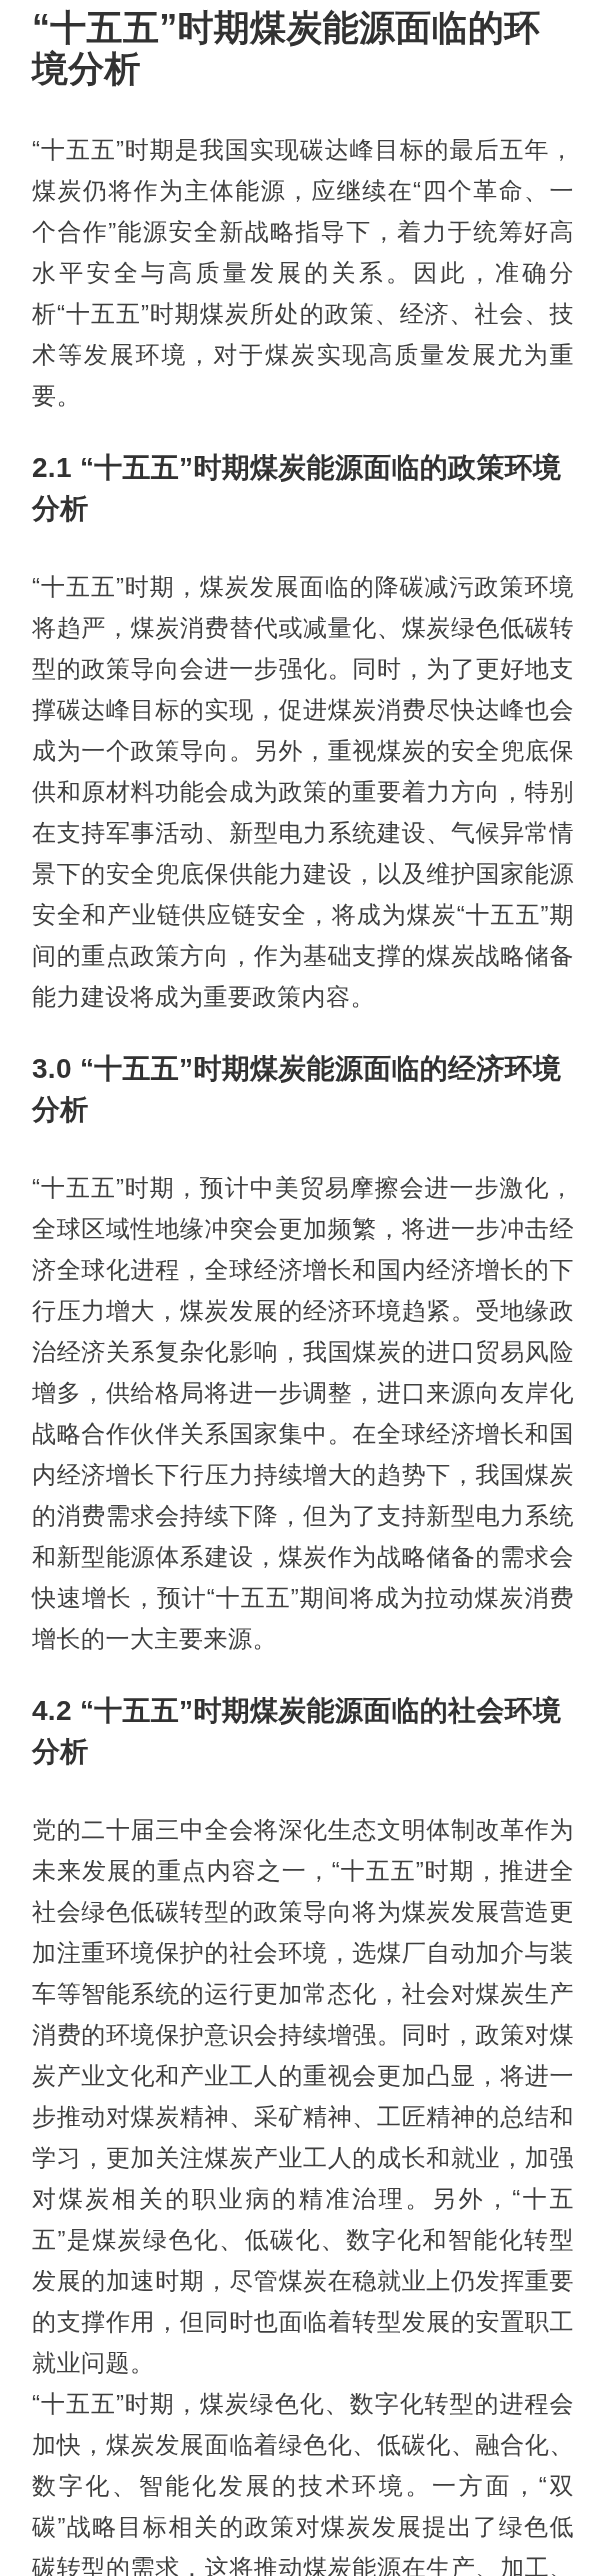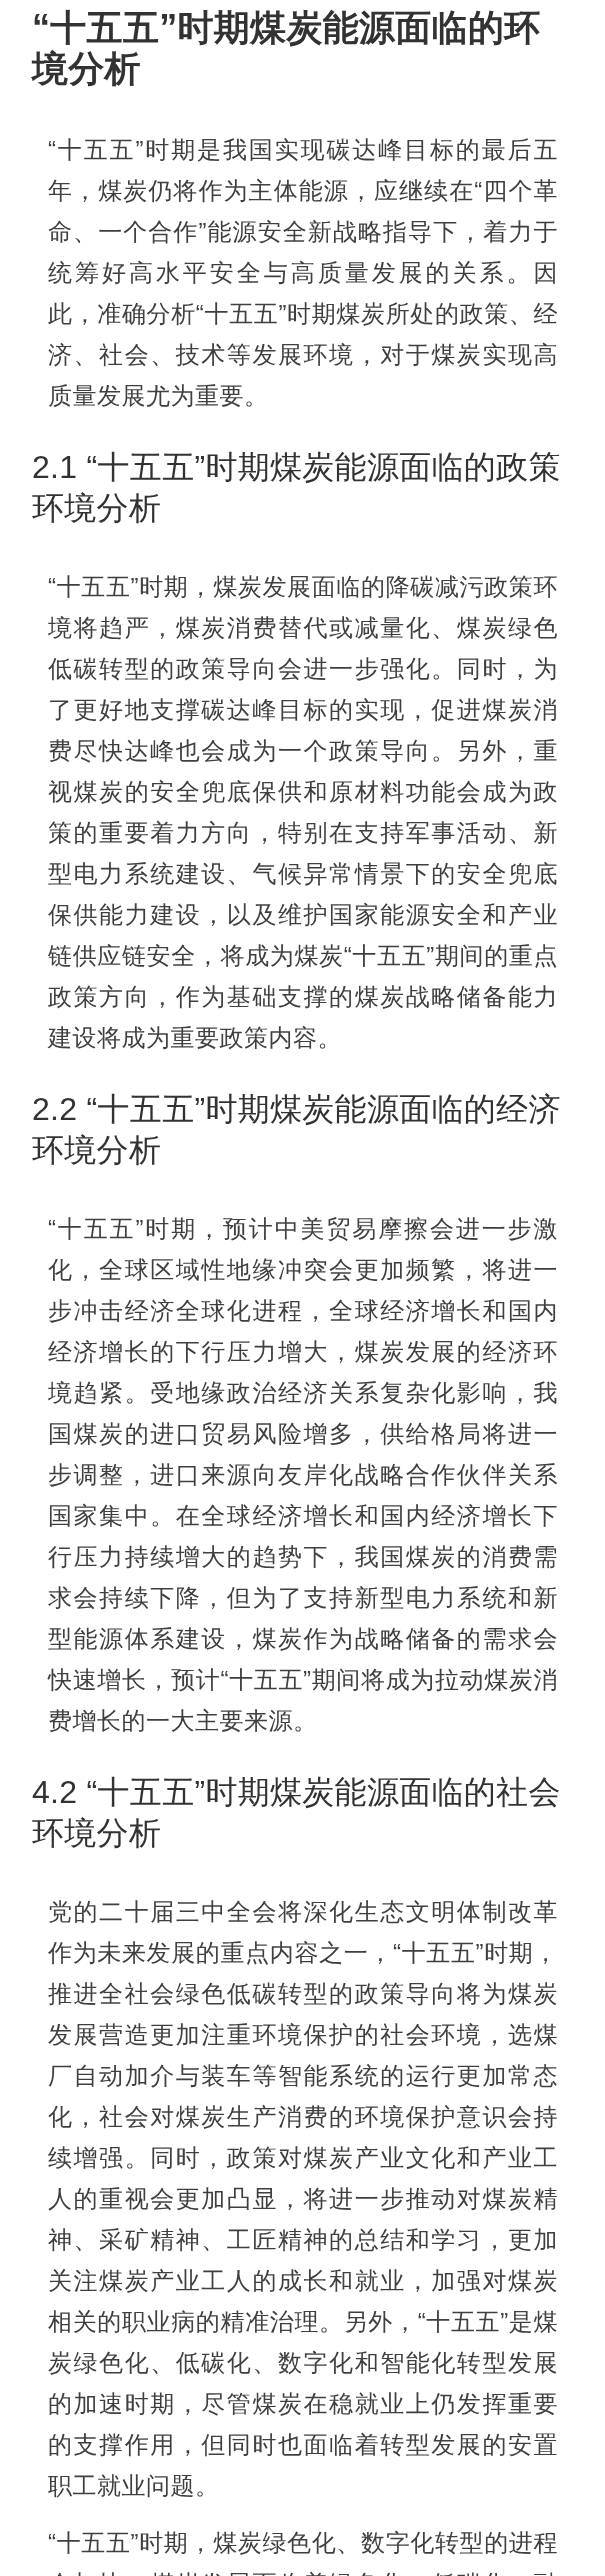--- a/index.html
+++ b/index.html
@@ -21,53 +21,53 @@
   }
   .article-title {
     margin: 0 0 40px 0;
     font-size: 36px;
     line-height: 41px;
     font-weight: 700;
     color: #323232;
     letter-spacing: 0.3px;
   }
   .para {
-    margin: 16px;
+    margin: 0;
     font-size: 24px;
     line-height: 41px;
     font-weight: 400;
     color: #3f3f3f;
     text-align: justify;
     word-break: break-all;
     overflow-wrap: anywhere;
     letter-spacing: 0.5px;
   }
   .section-heading {
     margin: 31px 0 37px 0;
-    font-size: 32px;
+    font-size: 28px;
     line-height: 41px;
-    font-weight: 400;
+    font-weight: 700;
     color: #323232;
     letter-spacing: 0.3px;
   }
 </style>
 </head>
 <body>
 
 <div class="page">
 
   <h1 class="article-title">“十五五”时期煤炭能源面临的环境分析</h1>
 
   <p class="para">“十五五”时期是我国实现碳达峰目标的最后五年，煤炭仍将作为主体能源，应继续在“四个革命、一个合作”能源安全新战略指导下，着力于统筹好高水平安全与高质量发展的关系。因此，准确分析“十五五”时期煤炭所处的政策、经济、社会、技术等发展环境，对于煤炭实现高质量发展尤为重要。</p>
 
   <h2 class="section-heading">2.1 “十五五”时期煤炭能源面临的政策环境分析</h2>
 
   <p class="para">“十五五”时期，煤炭发展面临的降碳减污政策环境将趋严，煤炭消费替代或减量化、煤炭绿色低碳转型的政策导向会进一步强化。同时，为了更好地支撑碳达峰目标的实现，促进煤炭消费尽快达峰也会成为一个政策导向。另外，重视煤炭的安全兜底保供和原材料功能会成为政策的重要着力方向，特别在支持军事活动、新型电力系统建设、气候异常情景下的安全兜底保供能力建设，以及维护国家能源安全和产业链供应链安全，将成为煤炭“十五五”期间的重点政策方向，作为基础支撑的煤炭战略储备能力建设将成为重要政策内容。</p>
 
-  <h2 class="section-heading">2.2 “十五五”时期煤炭能源面临的经济环境分析</h2>
+  <h2 class="section-heading">3.0 “十五五”时期煤炭能源面临的经济环境分析</h2>
 
   <p class="para">“十五五”时期，预计中美贸易摩擦会进一步激化，全球区域性地缘冲突会更加频繁，将进一步冲击经济全球化进程，全球经济增长和国内经济增长的下行压力增大，煤炭发展的经济环境趋紧。受地缘政治经济关系复杂化影响，我国煤炭的进口贸易风险增多，供给格局将进一步调整，进口来源向友岸化战略合作伙伴关系国家集中。在全球经济增长和国内经济增长下行压力持续增大的趋势下，我国煤炭的消费需求会持续下降，但为了支持新型电力系统和新型能源体系建设，煤炭作为战略储备的需求会快速增长，预计“十五五”期间将成为拉动煤炭消费增长的一大主要来源。</p>
 
   <h2 class="section-heading">4.2 “十五五”时期煤炭能源面临的社会环境分析</h2>
 
   <p class="para">党的二十届三中全会将深化生态文明体制改革作为未来发展的重点内容之一，“十五五”时期，推进全社会绿色低碳转型的政策导向将为煤炭发展营造更加注重环境保护的社会环境，选煤厂自动加介与装车等智能系统的运行更加常态化，社会对煤炭生产消费的环境保护意识会持续增强。同时，政策对煤炭产业文化和产业工人的重视会更加凸显，将进一步推动对煤炭精神、采矿精神、工匠精神的总结和学习，更加关注煤炭产业工人的成长和就业，加强对煤炭相关的职业病的精准治理。另外，“十五五”是煤炭绿色化、低碳化、数字化和智能化转型发展的加速时期，尽管煤炭在稳就业上仍发挥重要的支撑作用，但同时也面临着转型发展的安置职工就业问题。</p>
 
 
   <p class="para">“十五五”时期，煤炭绿色化、数字化转型的进程会加快，煤炭发展面临着绿色化、低碳化、融合化、数字化、智能化发展的技术环境。一方面，“双碳”战略目标相关的政策对煤炭发展提出了绿色低碳转型的需求，这将推动煤炭能源在生产、加工、运输、消费等全产业链中运用更绿色低碳的技术，建设更多绿色矿山，实现降碳减污的协同。同时，为了加快新型电力系统、新型能源体系建设，需要煤炭发挥更加灵活的调节和兜底作用，运用“煤炭+”多能互补融合的技术，为可再生能源发展提供安全保障和场景应用支持。另一方面，新一代信息技术革命将加速煤炭能源对数字技术的突破应用，新一代信息技术、人工智能、数据中心等煤炭信息基础设施建设加强，煤炭工业互联网平台、煤炭智能化采掘工作面、无人驾驶矿卡、采煤自动截割与跟机移架、选煤厂自动加介与装车等智能系统的运行更加常态化。</p>
 

